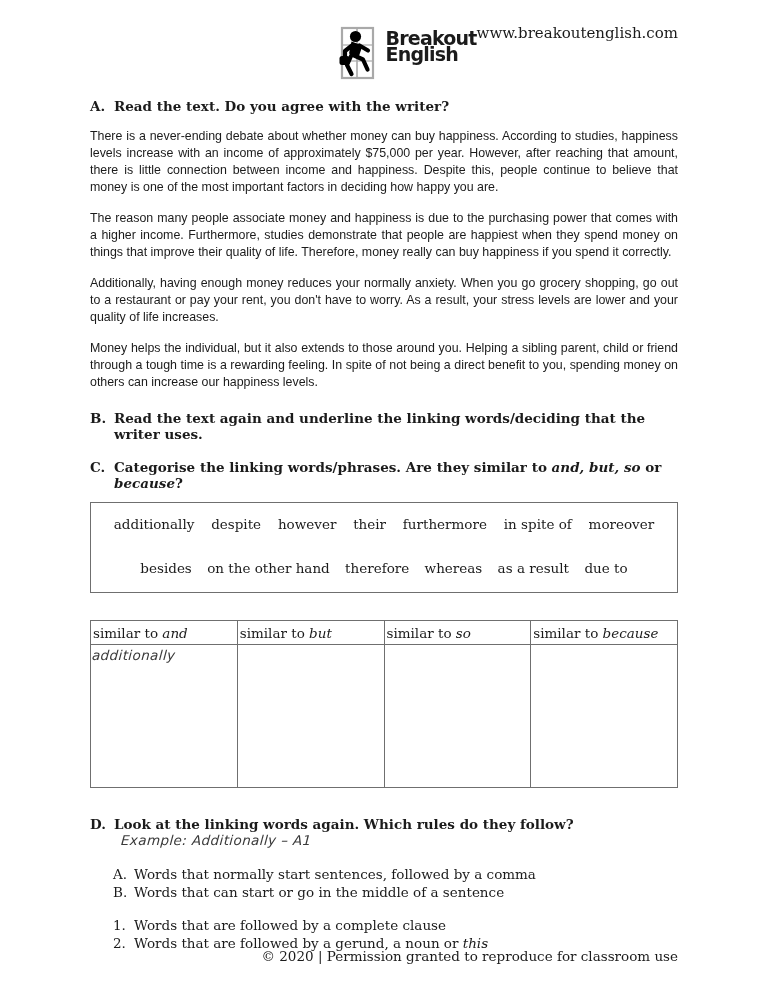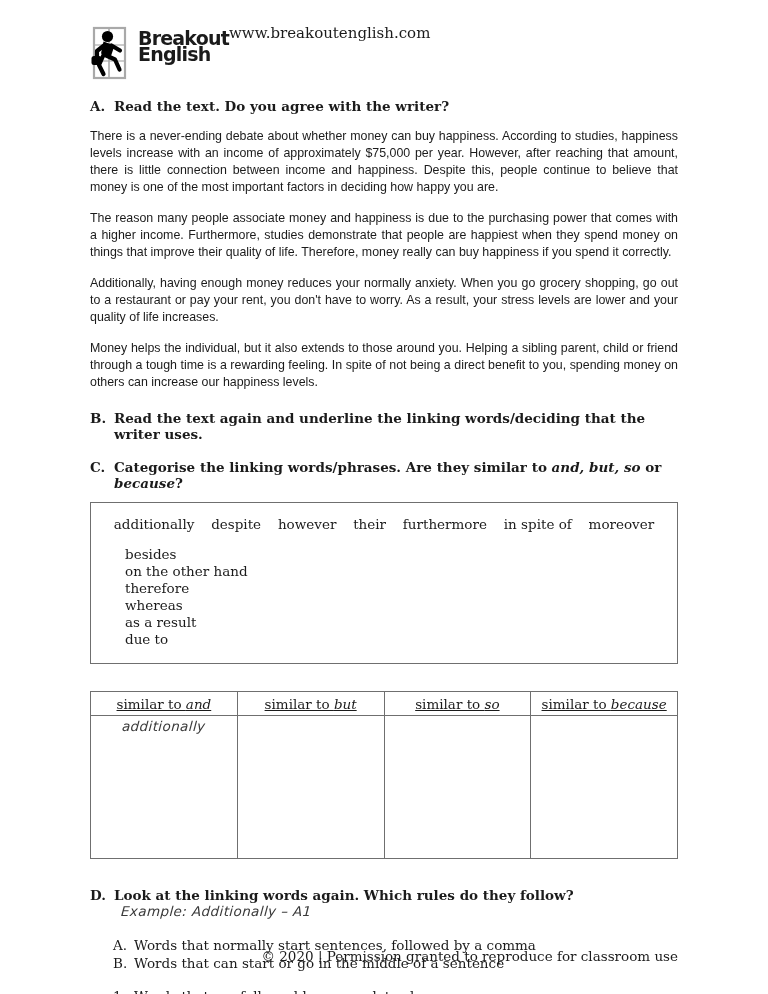--- a/index.html
+++ b/index.html
@@ -7,21 +7,21 @@
     position:relative;
     width:768px;height:994px;
     box-sizing:border-box;
     padding:24px 90px 0 90px;
     background:#ffffff;
     color:#1b1b1b;
     font-family:"DejaVu Serif", serif;
     overflow:hidden;
   }
   
-  .header{display:flex;justify-content:flex-start;align-items:flex-start;height:58px;}
+  .header{display:flex;justify-content:flex-end;align-items:flex-start;height:58px;}
   .logo{display:flex;align-items:flex-start;}
   .logo svg{display:block;}
   .logo-text{font-family:"DejaVu Sans", sans-serif;font-weight:bold;font-size:19px;line-height:16px;letter-spacing:-0.8px;margin-left:2px;margin-top:6px;}
   .logo-line2{}
   .website{font-size:15px;}
   
   .title{font-size:17px;font-weight:bold;letter-spacing:0.2px;margin-top:9px;padding-bottom:7px;border-bottom:1px solid #777;}
   
   .sec{display:flex;font-size:13.5px;font-weight:bold;margin-top:16px;line-height:16px;}
   .sec .lbl{width:24px;flex:0 0 24px;}
@@ -39,34 +39,33 @@
     margin:14px 0 0 0;
   }
   
   .word-box{
     margin-top:11px;
     border:1px solid #6f6f6f;
     padding:13px 6px 15px 6px;
     font-size:13.5px;
   }
   .word-row{display:flex;justify-content:space-evenly;line-height:17px;}
-  .word-row-2{margin-top:13px;padding:0 28px;flex-direction:column;}
+  .word-row-2{margin-top:27px;padding:0 28px;}
   
   table.cat{
     width:100%;
     margin-top:27px;
     border-collapse:collapse;
   }
   table.cat th, table.cat td{
     border:1px solid #6f6f6f;
     width:25%;
     font-weight:normal;
     font-size:13.5px;
-    text-align:center;
-    text-decoration:underline;
+    text-align:left;
   }
   table.cat th{height:21px;padding:1px 2px;}
   table.cat td{height:139px;vertical-align:top;padding-top:2px;}
   .cell-hand{font-size:13.5px;}
   
   .rule-list{margin-top:18px;}
   .rule-list-2{margin-top:16px;}
   .rule-item{display:flex;font-size:13.5px;line-height:17.5px;margin-left:23px;}
   .rule-item .lbl{width:21px;flex:0 0 21px;}
   

